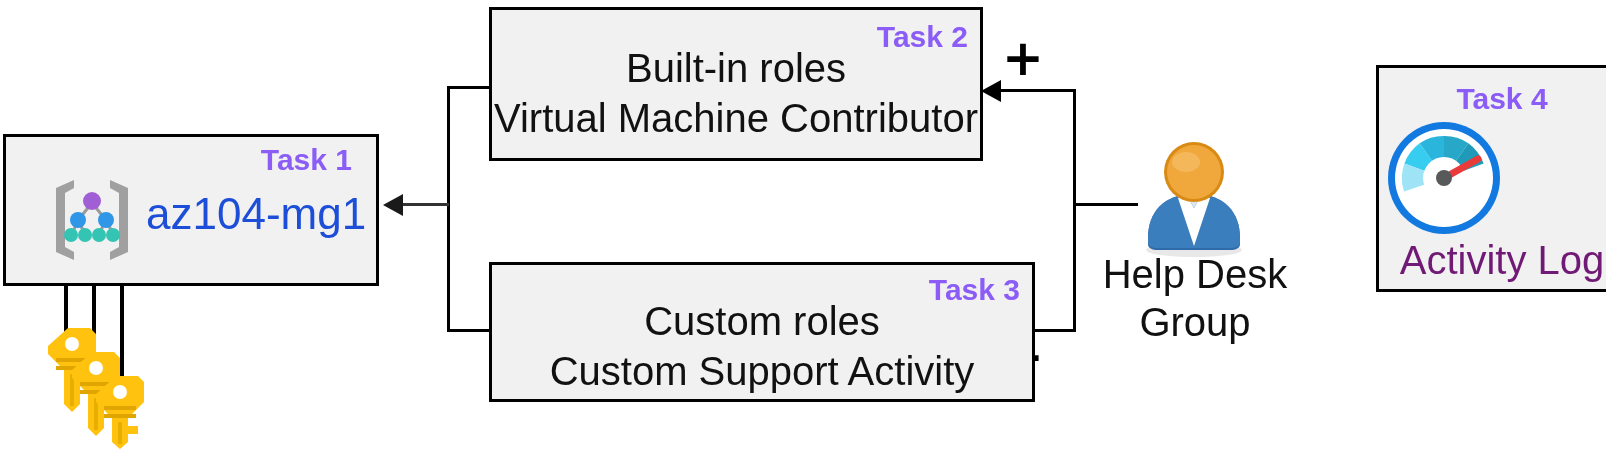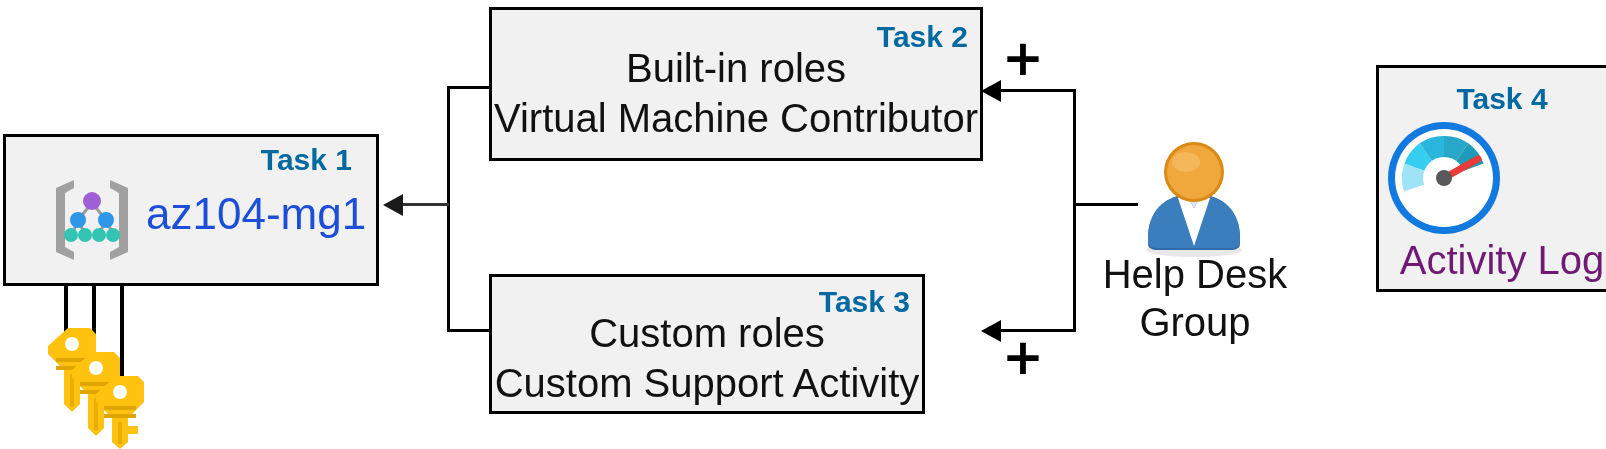--- a/index.html
+++ b/index.html
@@ -13,21 +13,21 @@
   #stage{position:absolute;left:0;top:0;width:1606px;height:449px;}
 
   .box{
     position:absolute;
     background:#f1f1f1;
     border:3px solid #000000;
     box-sizing:border-box;
   }
   .task-label{
     position:absolute;
-    color:#0369a1;
+    color:#8b5cf6;
     font-weight:bold;
     font-size:30px;
     letter-spacing:0px;
     white-space:nowrap;
   }
   .box-text{
     position:absolute;
     left:0;right:0;
     text-align:center;
     color:#111111;
@@ -43,21 +43,21 @@
     position:absolute;left:140px;top:52px;width:250px;
     text-align:left;font-size:44px;color:#1d4ed8;
   }
 
   
   #task2{left:489px;top:7px;width:494px;height:154px;}
   #task2 .task-label{right:12px;top:10px;}
   #task2 .box-text{top:33px;}
 
   
-  #task3{left:489px;top:274px;width:436px;height:140px;text-decoration:underline;}
+  #task3{left:489px;top:262px;width:546px;height:140px;text-decoration:underline;}
   #task3 .task-label{right:12px;top:8px;}
   #task3 .box-text{top:31px;}
 
   
   #task4{left:1376px;top:65px;width:252px;height:227px;padding-left:28px;}
   #task4 .task-label{left:0;right:0;top:14px;text-align:center;}
   #task4-caption{
     position:absolute;left:0;right:0;bottom:6px;
     text-align:center;font-size:40px;color:#701a75;
   }

